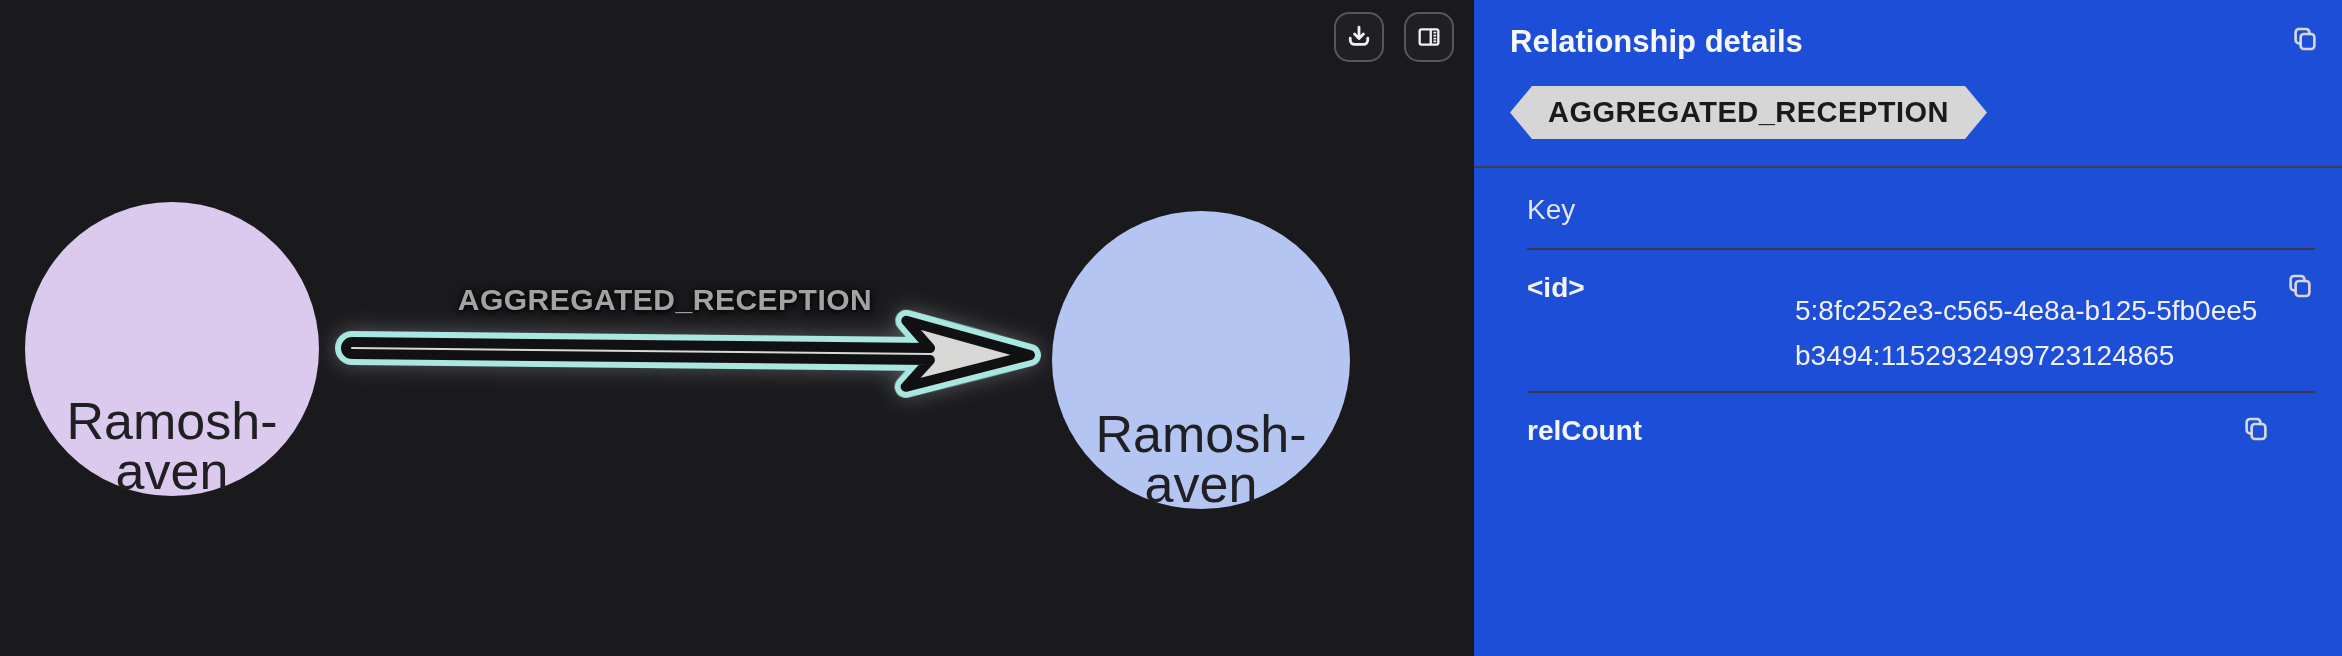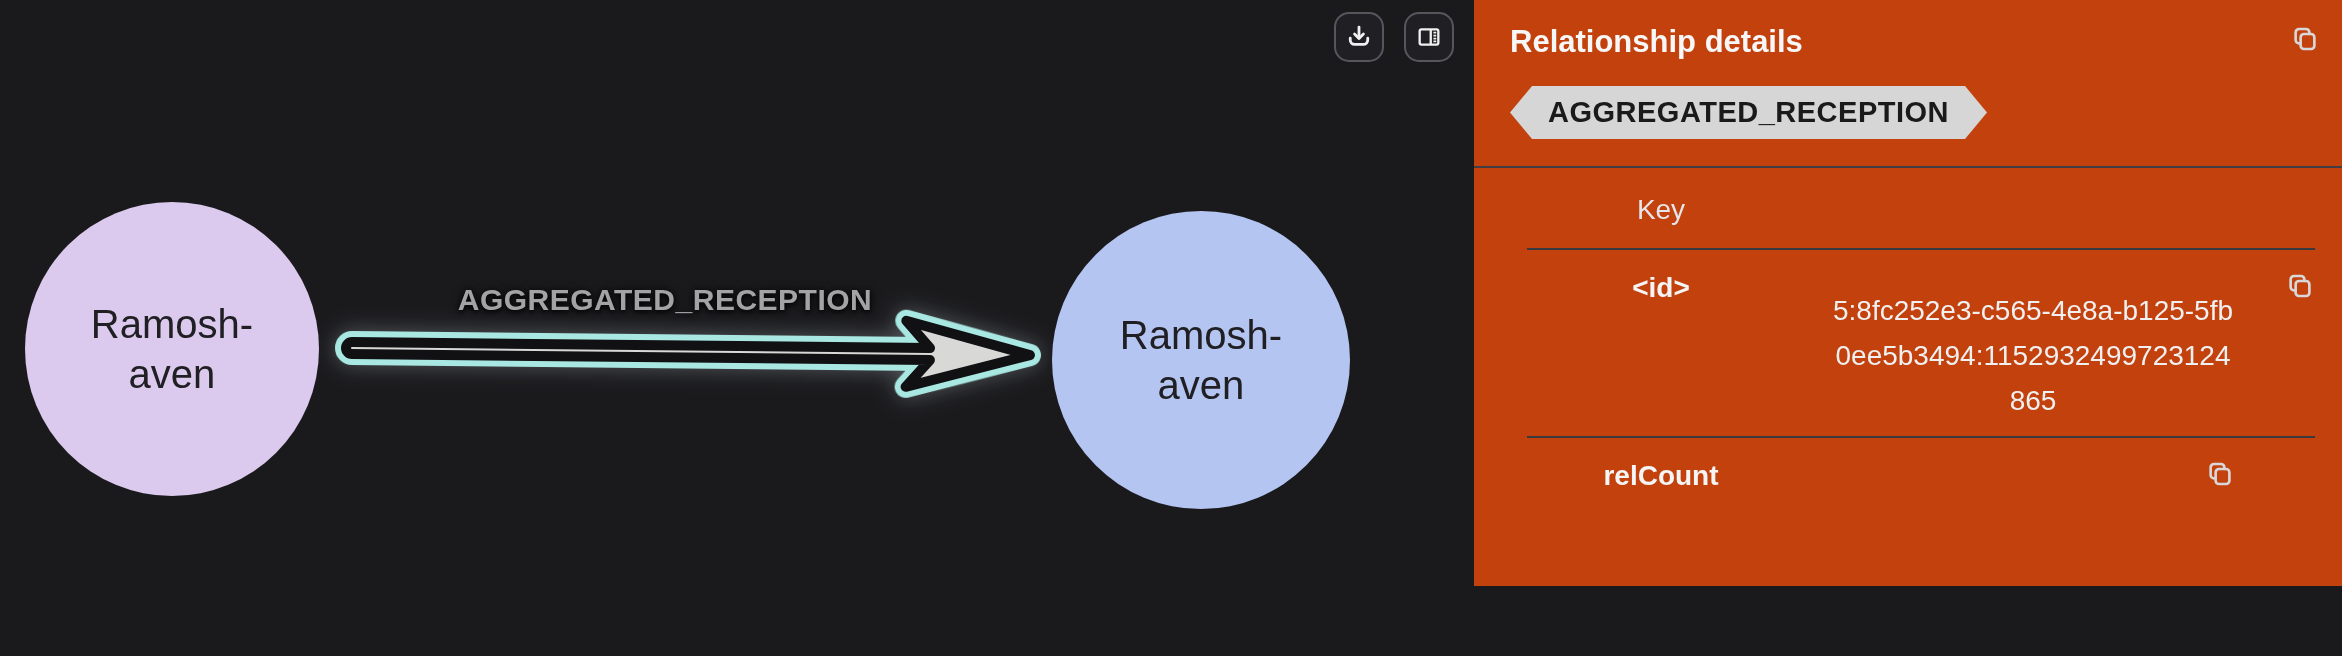--- a/index.html
+++ b/index.html
@@ -32,24 +32,24 @@
     font-size: 30px; font-weight: bold;
     letter-spacing: 0.5px;
     color: #a3a3a6;
     text-shadow: 0 2px 5px rgba(0,0,0,0.9), 0 0 10px rgba(0,0,0,0.7);
     cursor: pointer;
     user-select: none;
   }
   .node {
     position: absolute;
     border-radius: 50%;
-    display: flex; align-items: center; justify-content: center;
+    display: flex; align-items: flex-end; justify-content: center;
     text-align: center;
     color: #202024;
-    font-size: 40px; line-height: 50px;
+    font-size: 52px; line-height: 50px;
     cursor: pointer;
     user-select: none;
   }
   .node-source { left: 25px; top: 202px; width: 294px; height: 294px; background: #dccaee; }
   .node-target { left: 1052px; top: 211px; width: 298px; height: 298px; background: #b5c5f1; }
   .cap-line { display: block; }
 
   .canvas-toolbar {
     position: absolute; top: 12px; left: 1334px;
     display: flex; gap: 20px;
@@ -61,22 +61,22 @@
     background: #202024;
     color: #f0f0f0;
     display: flex; align-items: center; justify-content: center;
     padding: 0; cursor: pointer;
   }
   .tool-btn svg { width: 28px; height: 28px; }
 
   
   .panel {
     position: relative;
-    width: 868px; height: 586px;
-    background: #c2410c;
+    width: 868px; height: 656px;
+    background: #1d4ed8;
     flex: none;
     color: #f0f0f1;
   }
   .panel-header {
     display: flex; align-items: flex-start; justify-content: space-between;
     padding: 24px 22px 0 36px;
   }
   .panel-title {
     margin: 0;
     font-size: 31px; font-weight: bold;
@@ -106,40 +106,39 @@
   .panel-divider {
     margin-top: 27px;
     height: 2px; background: #3e3e44;
   }
 
   .prop-table { margin: 0 27px 0 53px; }
   .prop-row {
     display: grid;
     grid-template-columns: 268px 1fr 44px;
     align-items: start;
-    text-align: center;
   }
   .prop-row.header-row { padding: 26px 0 22px 0; }
   .row-divider { height: 2px; background: #393940; }
   .col-header {
     font-size: 28px; color: #e6e6e8; font-weight: normal;
     line-height: 32px;
   }
   .prop-key {
     font-size: 28px; font-weight: bold; color: #f5f5f6;
     line-height: 45px;
   }
   .prop-value {
     font-size: 28px; color: #f0f0f1;
     line-height: 45px;
     word-break: break-all;
     max-width: 470px;
     margin-top: 23px;
   }
-  .prop-row.data-row { padding: 15px 0 13px 0; gap: 36px; }
+  .prop-row.data-row { padding: 15px 0 13px 0; }
   .prop-copy { justify-self: end; margin-top: 6px; }
 </style>
 </head>
 <body>
 
 <div class="app">
 
   <div class="canvas">
 
     <svg class="edge-svg" width="1474" height="656" viewBox="0 0 1474 656">

